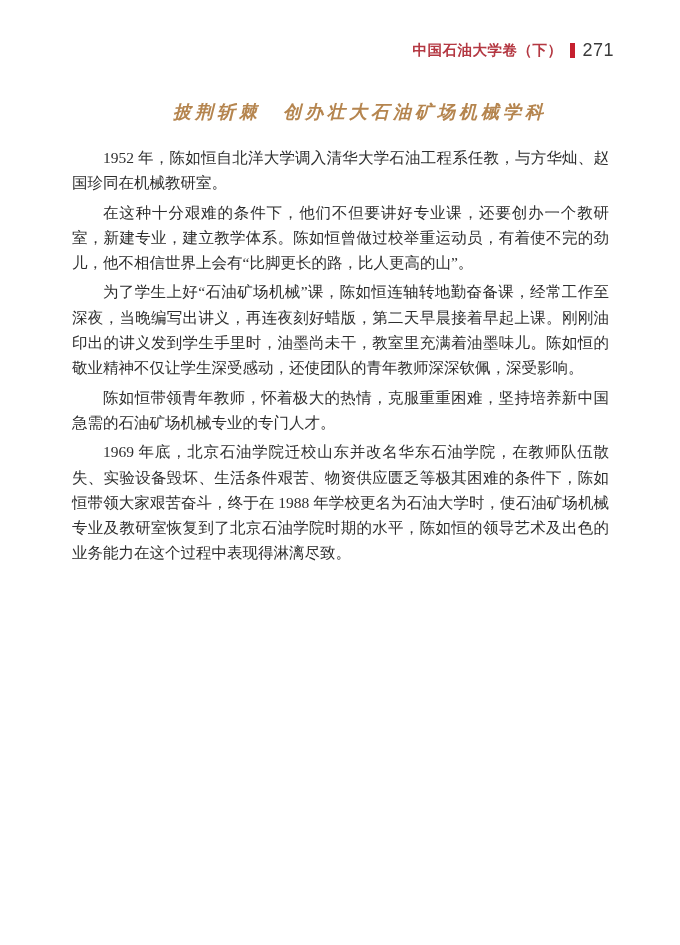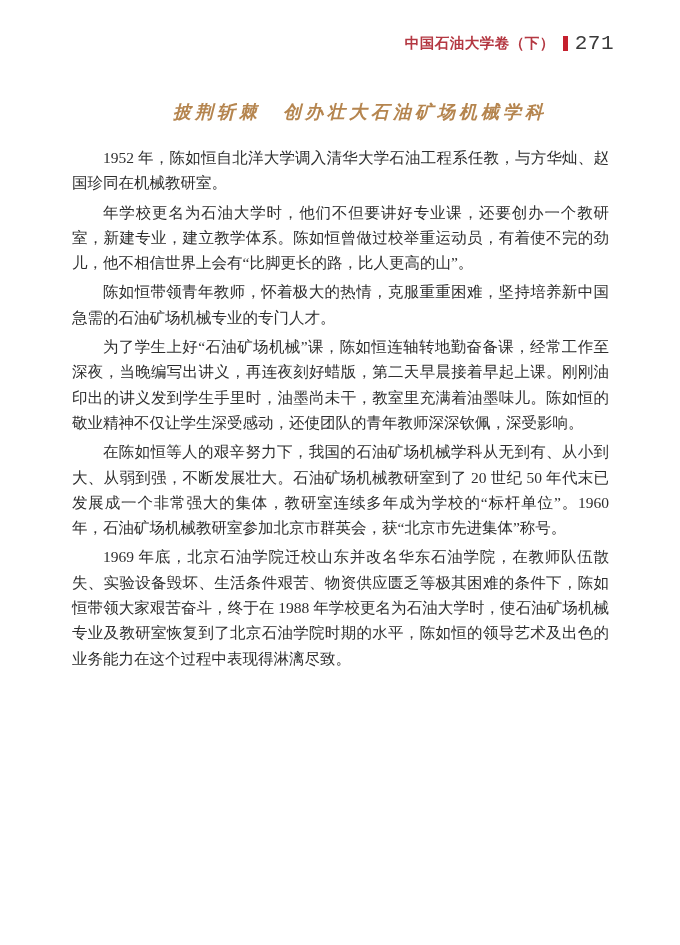--- a/index.html
+++ b/index.html
@@ -11,42 +11,42 @@
     position: relative;
     width: 680px;
     height: 945px;
     background: #ffffff;
     font-family: "Liberation Serif", serif;
     overflow: hidden;
     box-sizing: border-box;
   }
   .running-head {
     position: absolute;
-    top: 32px;
+    top: 40px;
     right: 66px;
     display: flex;
     align-items: center;
     font-size: 14.5px;
     letter-spacing: 0.5px;
   }
   .running-head .volume {
     color: #b43842;
     font-weight: bold;
   }
   .running-head .bar {
     display: inline-block;
     width: 5px;
     height: 15px;
     background: #c5202e;
     margin: 0 7px 0 8px;
   }
   .running-head .pageno {
     color: #3a3a3a;
-    font-family: Liberation Mono, monospace;
-    font-size: 21px;
+    font-family: Liberation Sans, sans-serif;
+    font-size: 18px;
   }
   .chapter-title {
     position: absolute;
     top: 100px;
     left: 0;
     width: 100%;
     text-align: center;
     color: #b5854f;
     font-size: 18px;
     font-weight: bold;
@@ -81,20 +81,19 @@
   <div class="running-head">
     <span class="volume">中国石油大学卷（下）</span>
     <span class="bar"></span>
     <span class="pageno">271</span>
   </div>
 
   <h1 class="chapter-title">披荆斩棘　创办壮大石油矿场机械学科</h1>
 
   <div class="article">
     <p>1952 年，陈如恒自北洋大学调入清华大学石油工程系任教，与方华灿、赵国珍同在机械教研室。</p>
-    <p>年学校更名为石油大学时，他们不但要讲好专业课，还要创办一个教研室，新建专业，建立教学体系。陈如恒曾做过校举重运动员，有着使不完的劲儿，他不相信世界上会有“比脚更长的路，比人更高的山”。</p>
+    <p>在这种十分艰难的条件下，他们不但要讲好专业课，还要创办一个教研室，新建专业，建立教学体系。陈如恒曾做过校举重运动员，有着使不完的劲儿，他不相信世界上会有“比脚更长的路，比人更高的山”。</p>
+    <p>为了学生上好“石油矿场机械”课，陈如恒连轴转地勤奋备课，经常工作至深夜，当晚编写出讲义，再连夜刻好蜡版，第二天早晨接着早起上课。刚刚油印出的讲义发到学生手里时，油墨尚未干，教室里充满着油墨味儿。陈如恒的敬业精神不仅让学生深受感动，还使团队的青年教师深深钦佩，深受影响。</p>
     <p>陈如恒带领青年教师，怀着极大的热情，克服重重困难，坚持培养新中国急需的石油矿场机械专业的专门人才。</p>
-    <p>为了学生上好“石油矿场机械”课，陈如恒连轴转地勤奋备课，经常工作至深夜，当晚编写出讲义，再连夜刻好蜡版，第二天早晨接着早起上课。刚刚油印出的讲义发到学生手里时，油墨尚未干，教室里充满着油墨味儿。陈如恒的敬业精神不仅让学生深受感动，还使团队的青年教师深深钦佩，深受影响。</p>
-    <p>在陈如恒等人的艰辛努力下，我国的石油矿场机械学科从无到有、从小到大、从弱到强，不断发展壮大。石油矿场机械教研室到了 20 世纪 50 年代末已发展成一个非常强大的集体，教研室连续多年成为学校的“标杆单位”。1960 年，石油矿场机械教研室参加北京市群英会，获“北京市先进集体”称号。</p>
     <p>1969 年底，北京石油学院迁校山东并改名华东石油学院，在教师队伍散失、实验设备毁坏、生活条件艰苦、物资供应匮乏等极其困难的条件下，陈如恒带领大家艰苦奋斗，终于在 1988 年学校更名为石油大学时，使石油矿场机械专业及教研室恢复到了北京石油学院时期的水平，陈如恒的领导艺术及出色的业务能力在这个过程中表现得淋漓尽致。</p>
   </div>
 
 </div>
 
 </body></html>

